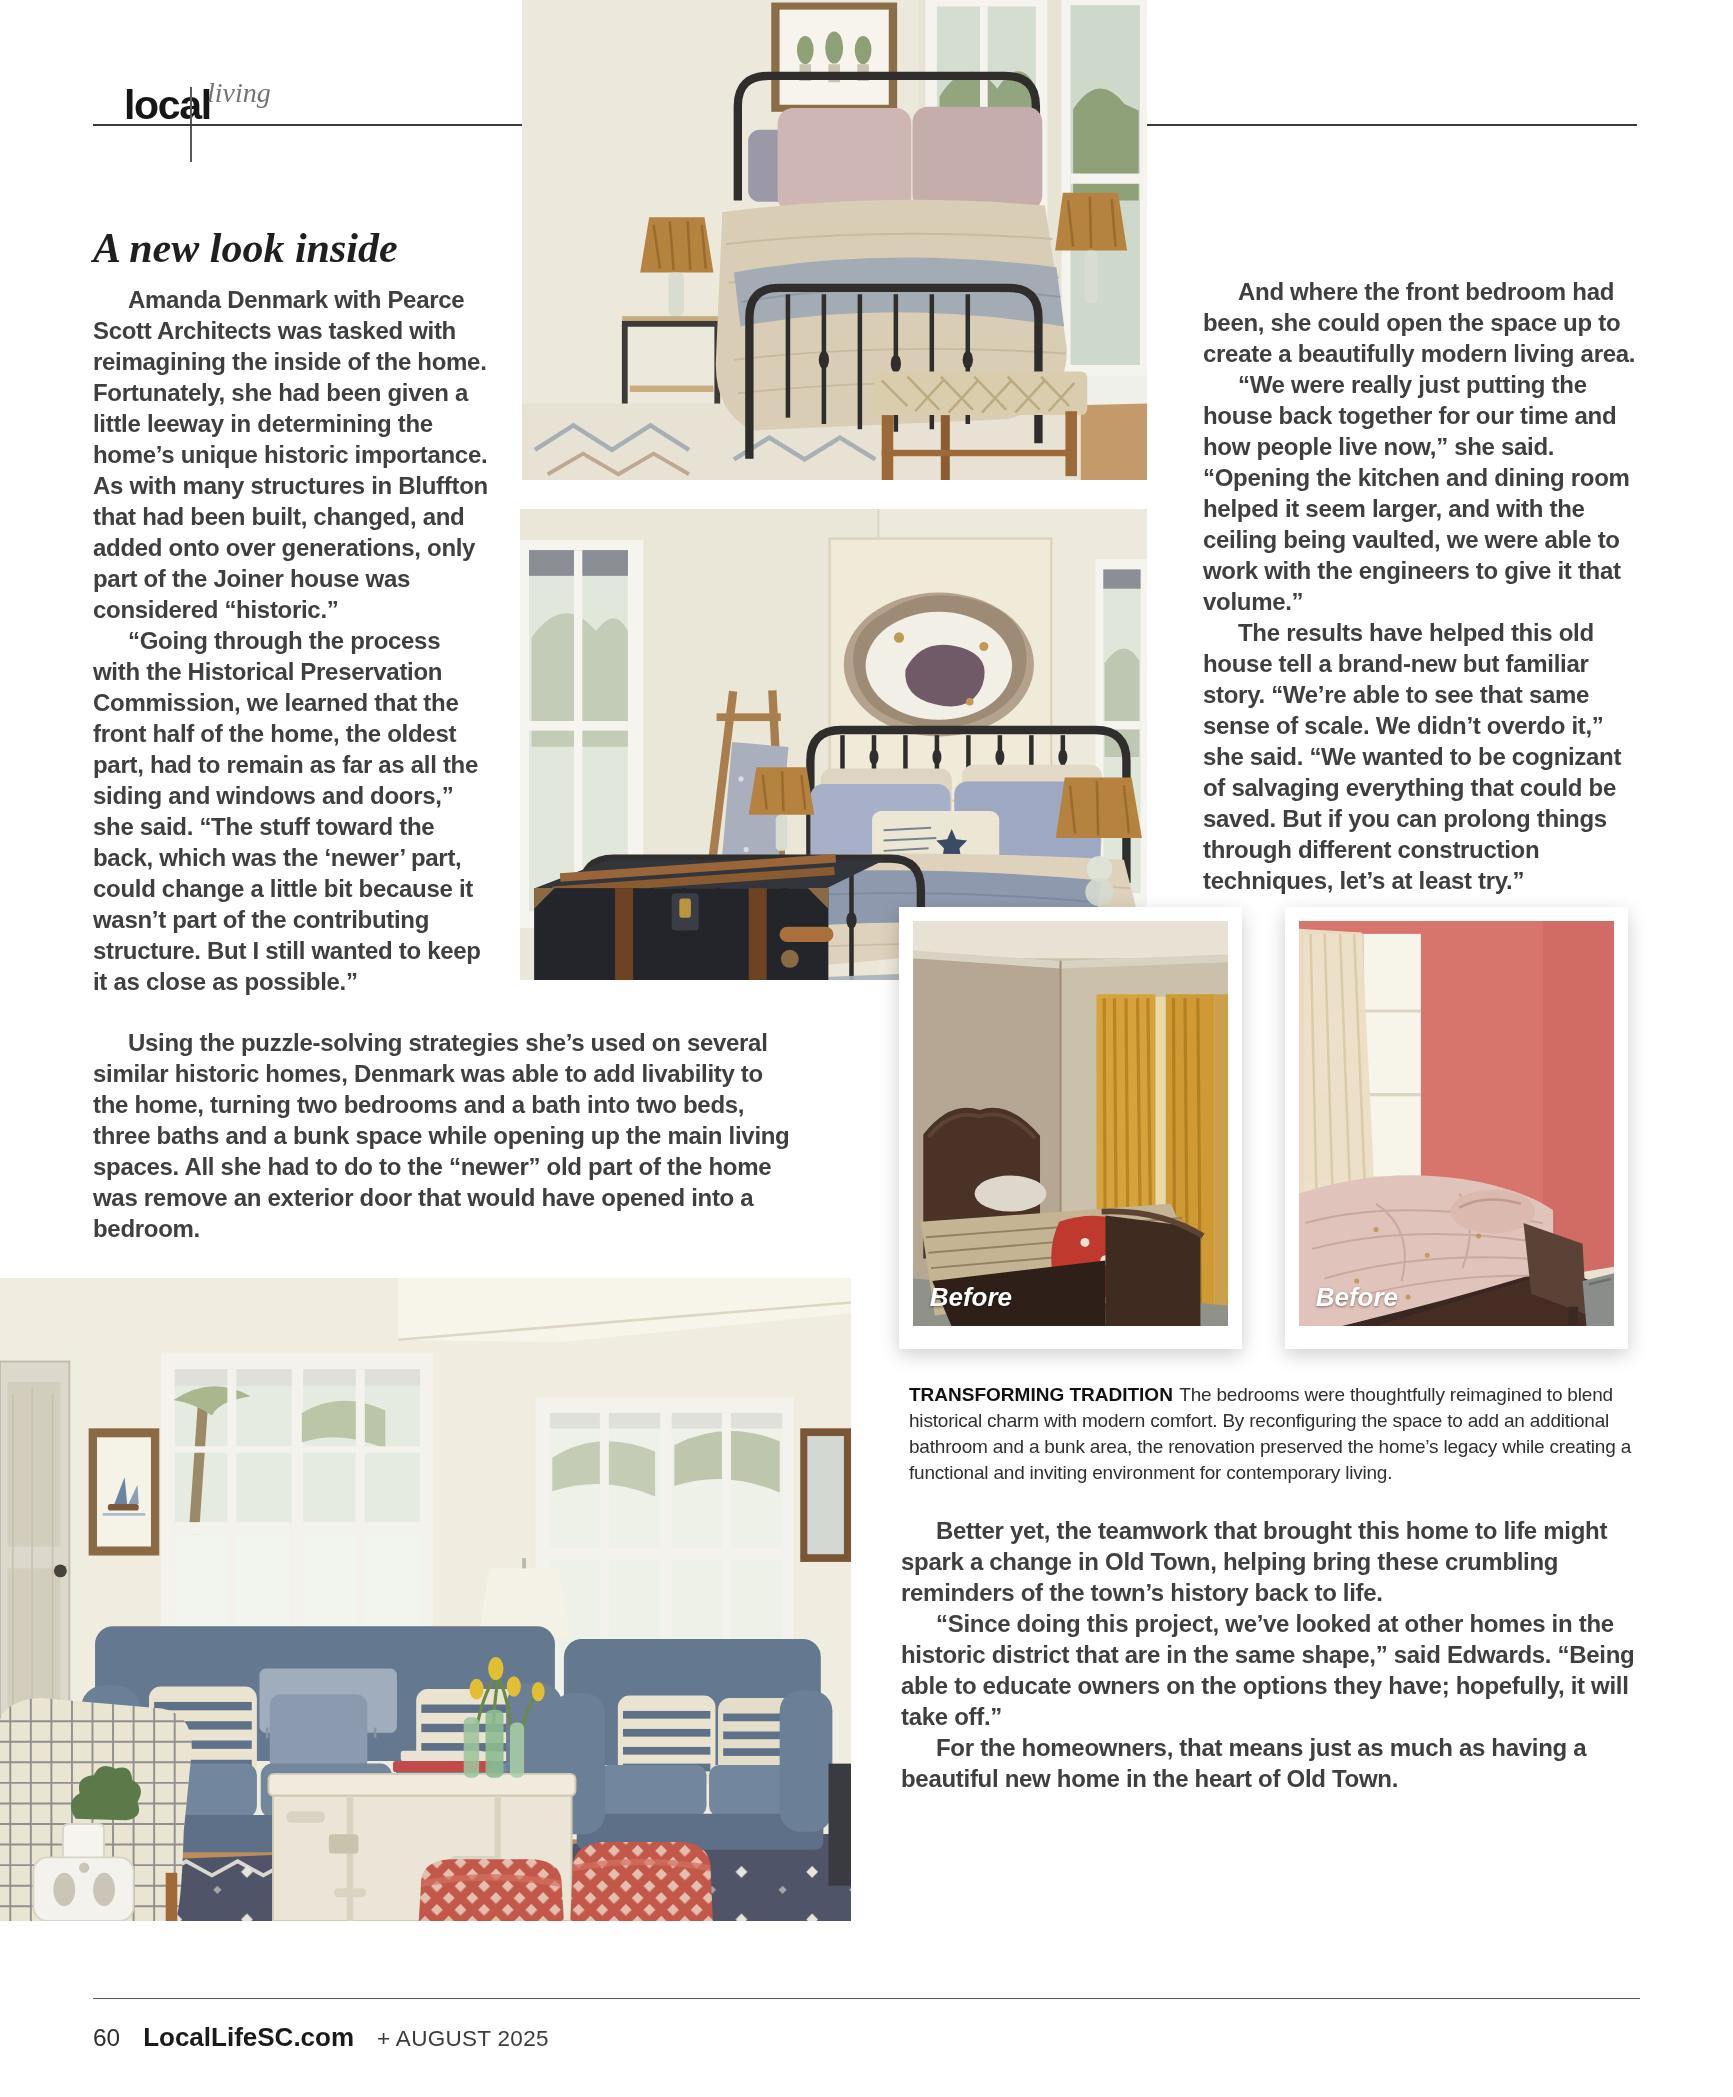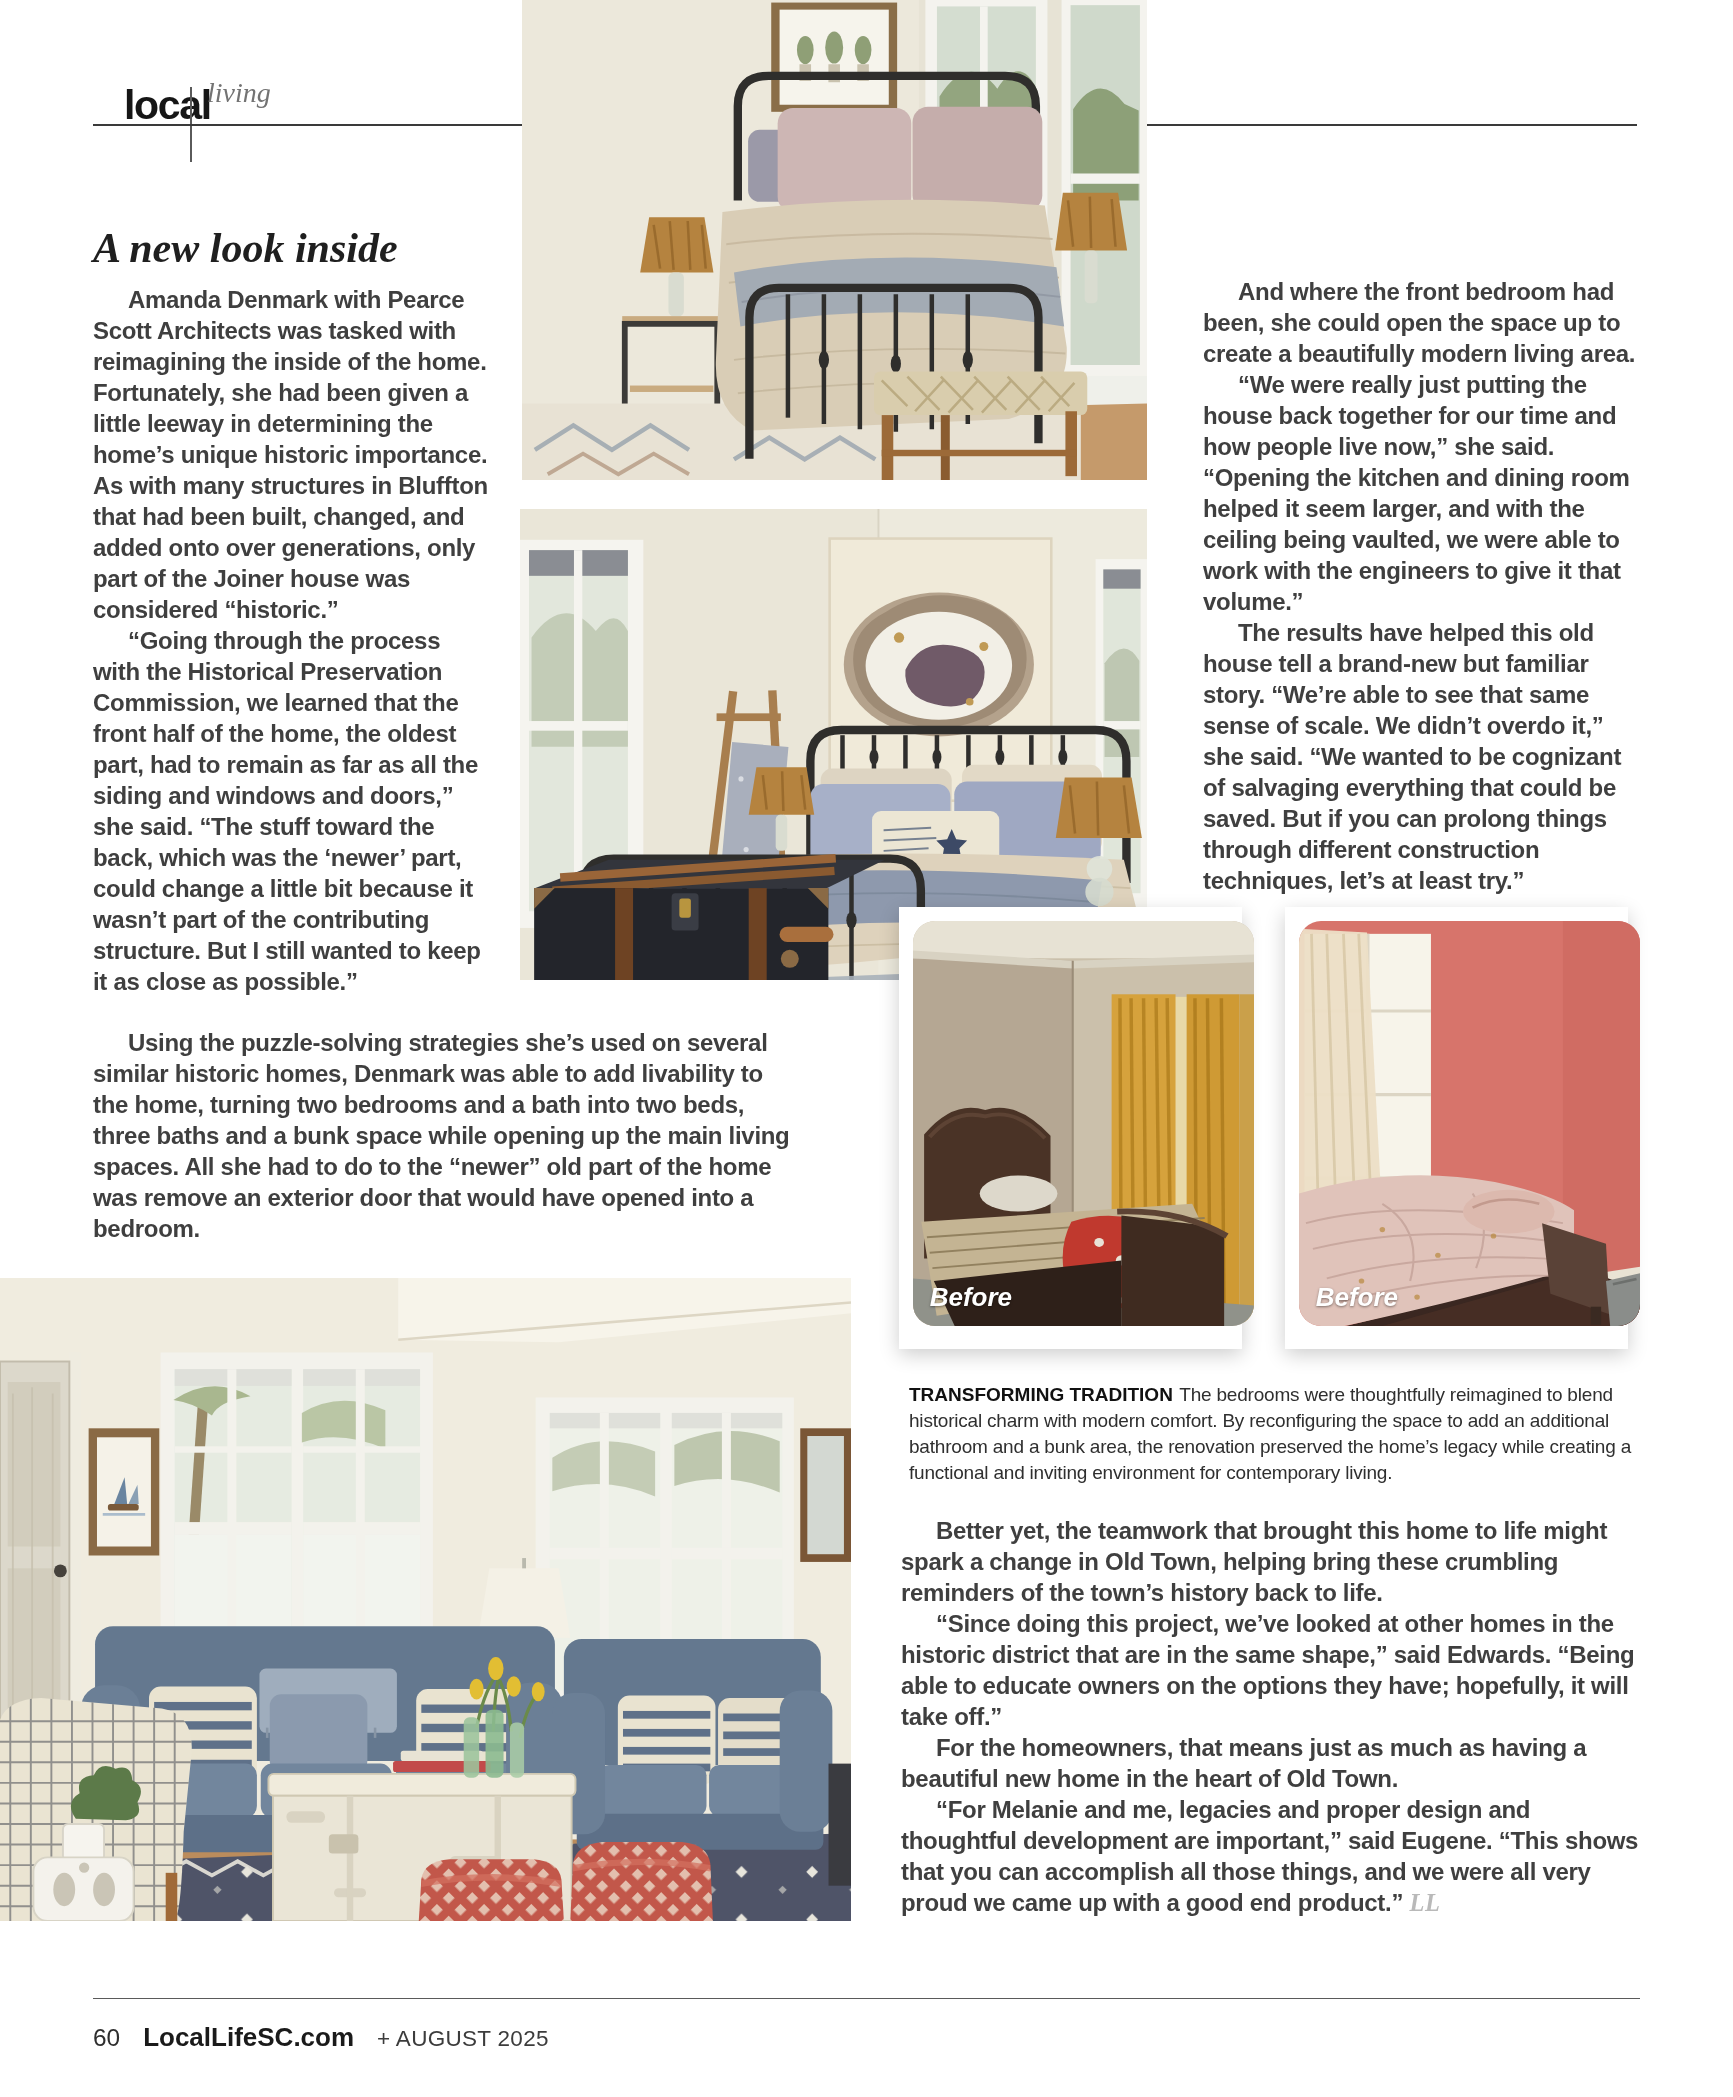--- a/index.html
+++ b/index.html
@@ -62,21 +62,21 @@
   .photo-top{left:522px;top:0;width:625px;height:480px;}
   .photo-mid{left:520px;top:509px;width:627px;height:471px;}
   .photo-living{left:0;top:1278px;width:851px;height:643px;}
   .polaroid{
     position:absolute;background:#ffffff;z-index:3;
     box-shadow:0 6.4px 19px rgba(0,0,0,0.20);
     padding:14px 14px 23px 14px;
   }
   .polaroid-left{left:899px;top:907px;width:315px;height:405px;}
   .polaroid-right{left:1285px;top:907px;width:315px;height:405px;}
-  .polaroid .inner{position:relative;width:341px;height:405px;overflow:hidden;border-radius:22px;}
+  .polaroid .inner{position:relative;width:315px;height:405px;overflow:hidden;}
   .polaroid svg{display:block;width:100%;height:100%;}
   .before-badge{
     position:absolute;left:16.7px;bottom:13px;
     font-size:26px;font-weight:700;font-style:italic;color:#ffffff;
     text-shadow:0 0.6px 2.6px rgba(0,0,0,0.45);
   }
   
   .footer-rule{
     position:absolute;left:93px;top:1998px;width:1547px;height:1.3px;background:#5a5a5a;
   }
@@ -111,21 +111,20 @@
   </div>
 
   <div class="textcol col-wide">
     <p>Using the puzzle-solving strategies she’s used on several similar historic homes, Denmark was able to add livability to the home, turning two bedrooms and a bath into two beds, three baths and a bunk space while opening up the main living spaces. All she had to do to the “newer” old part of the home was remove an exterior door that would have opened into a bedroom.</p>
   </div>
 
   <div class="textcol col-lower-right">
     <p>Better yet, the teamwork that brought this home to life might spark a change in Old Town, helping bring these crumbling reminders of the town’s history back to life.</p>
     <p>“Since doing this project, we’ve looked at other homes in the historic district that are in the same shape,” said Edwards. “Being able to educate owners on the options they have; hopefully, it will take off.”</p>
     <p>For the homeowners, that means just as much as having a beautiful new home in the heart of Old Town.</p>
-    <p><span>“For Melanie and me, legacies and proper design and thoughtful development are important,” said Eugene. “This shows that you can accomplish all those things, and we were all very proud we came up with a good end product.”</span> <span class="endmark">LL</span></p>
   </div>
 
   <div class="caption">
     <span class="cap-lead">TRANSFORMING TRADITION</span><span>The bedrooms were thoughtfully reimagined to blend historical charm with modern comfort. By reconfiguring the space to add an additional bathroom and a bunk area, the renovation preserved the home’s legacy while creating a functional and inviting environment for contemporary living.</span>
   </div>
 
   <div class="photo photo-top">
     <svg viewBox="0 0 973 747" preserveAspectRatio="none">
       <rect width="973" height="747" fill="#ece8db"></rect>
       <rect x="618" y="0" width="355" height="747" fill="#e7e3d5"></rect>

